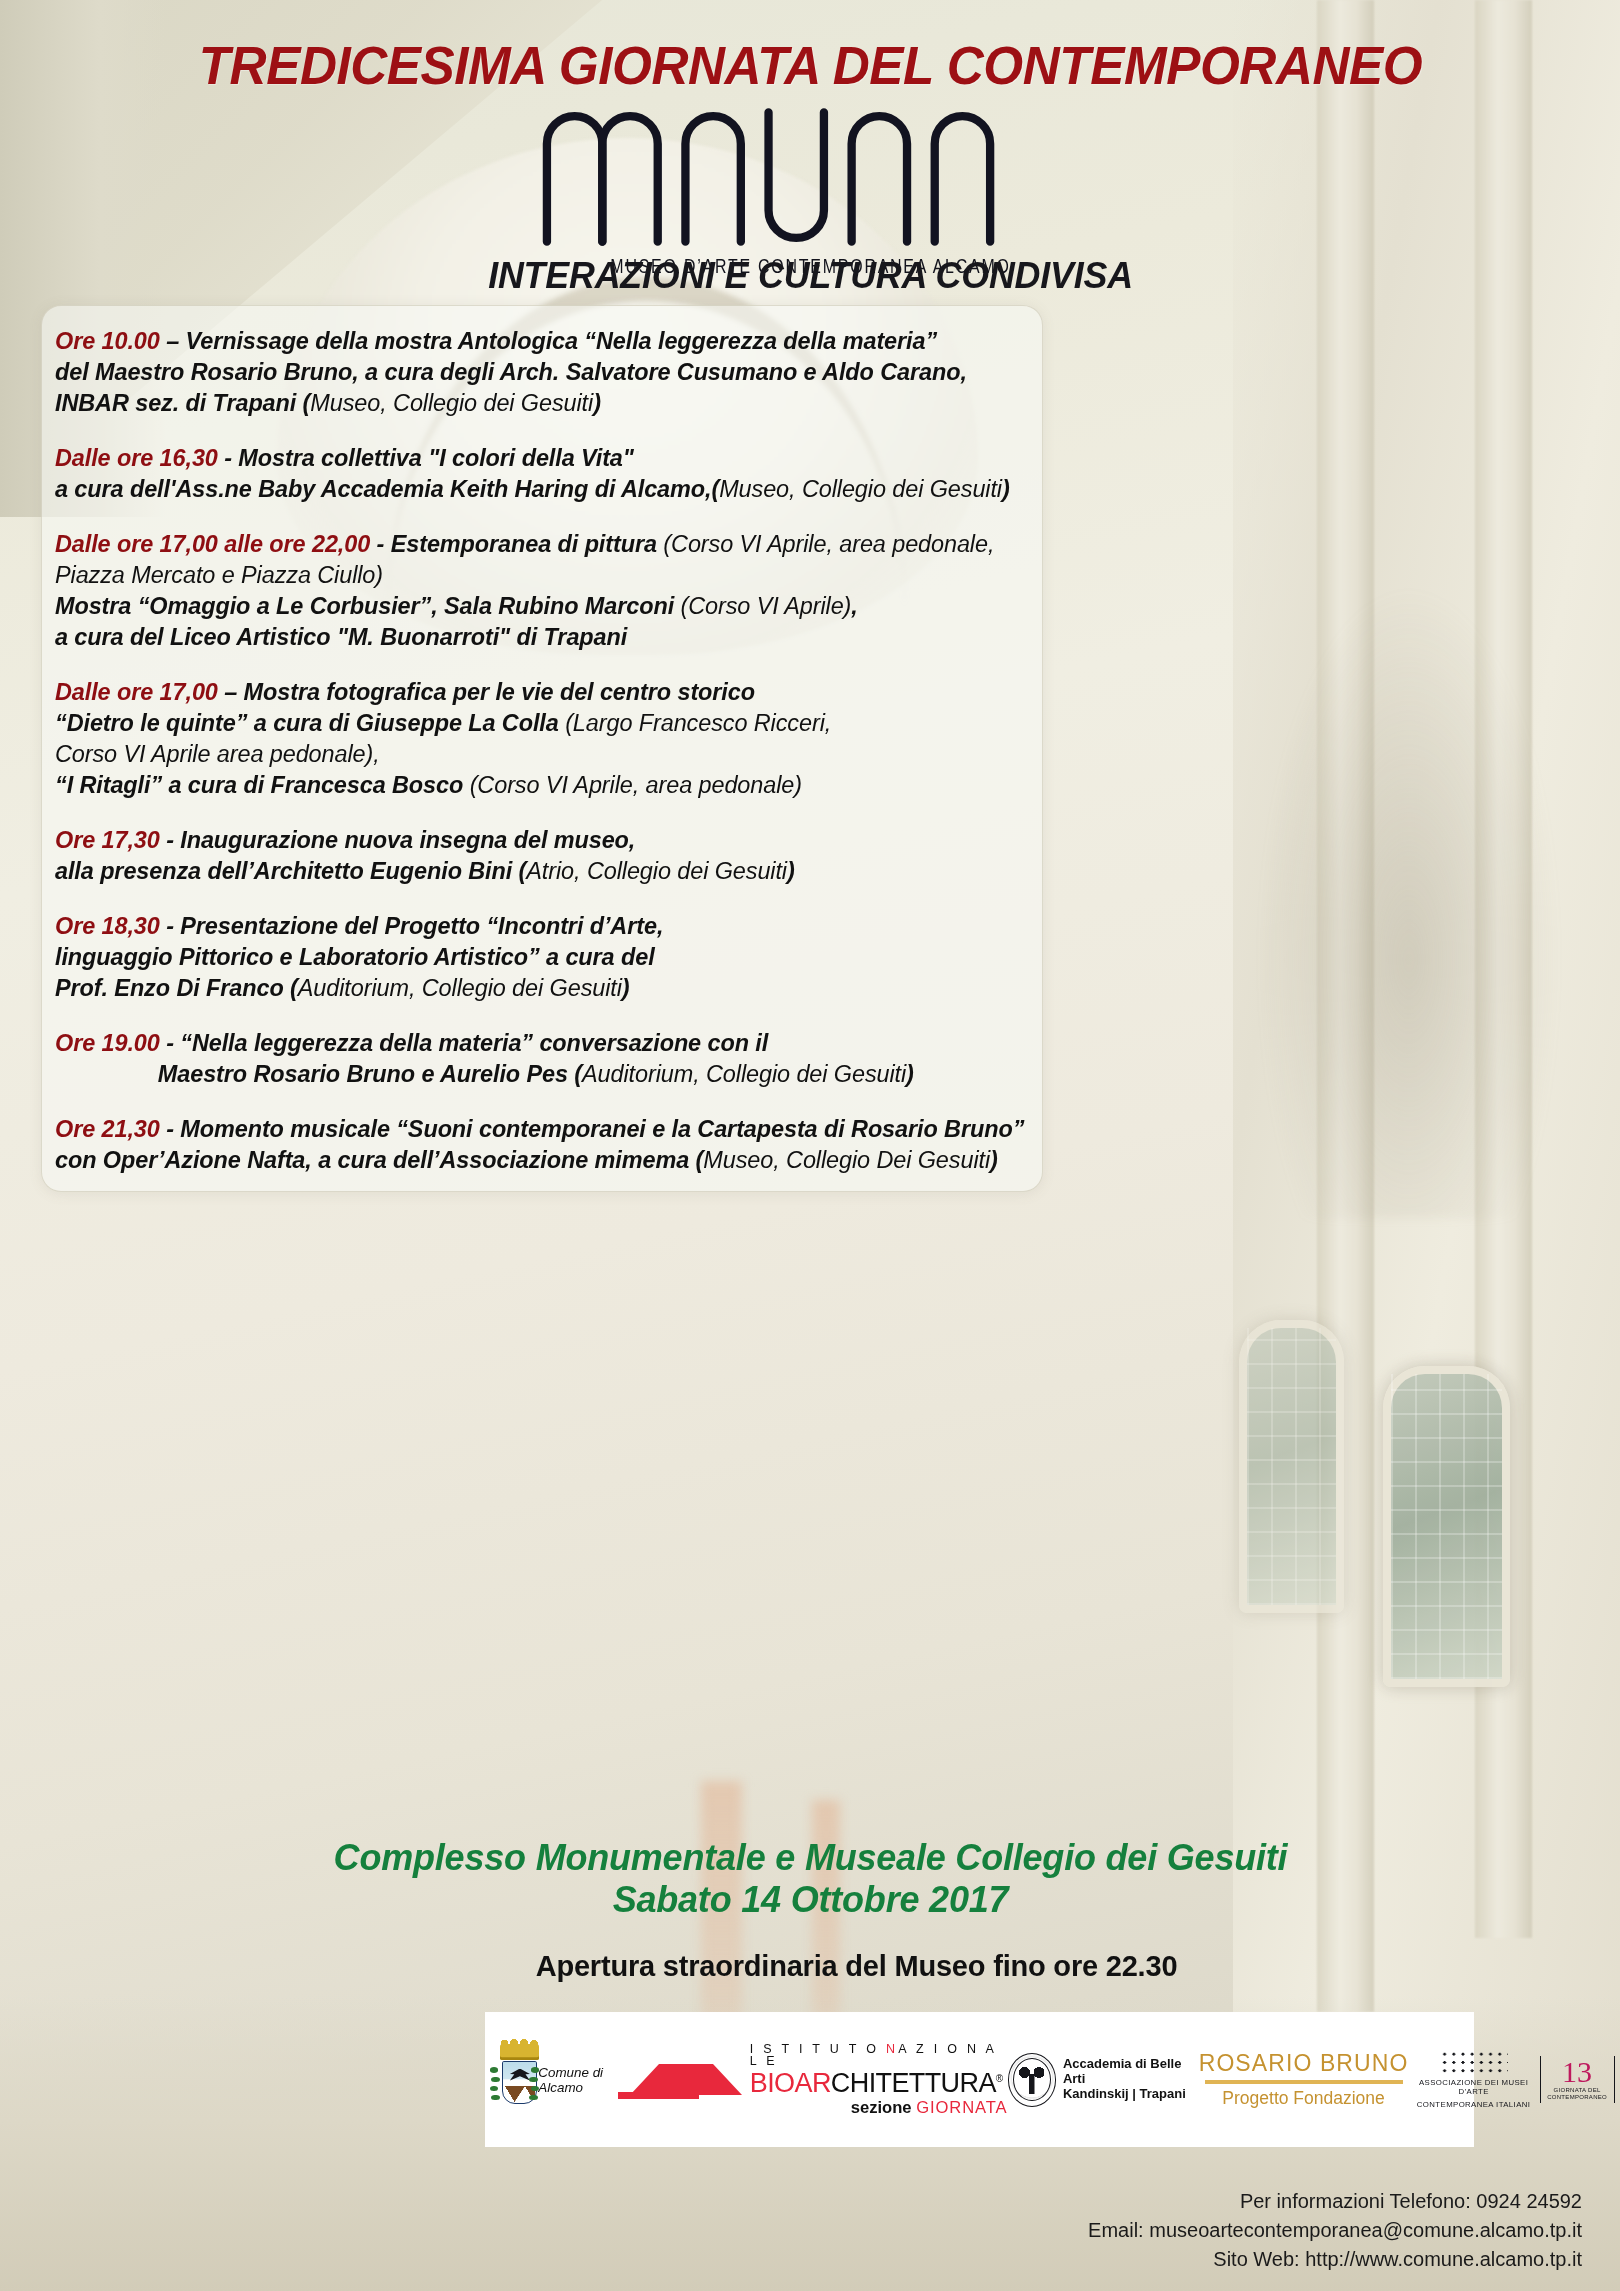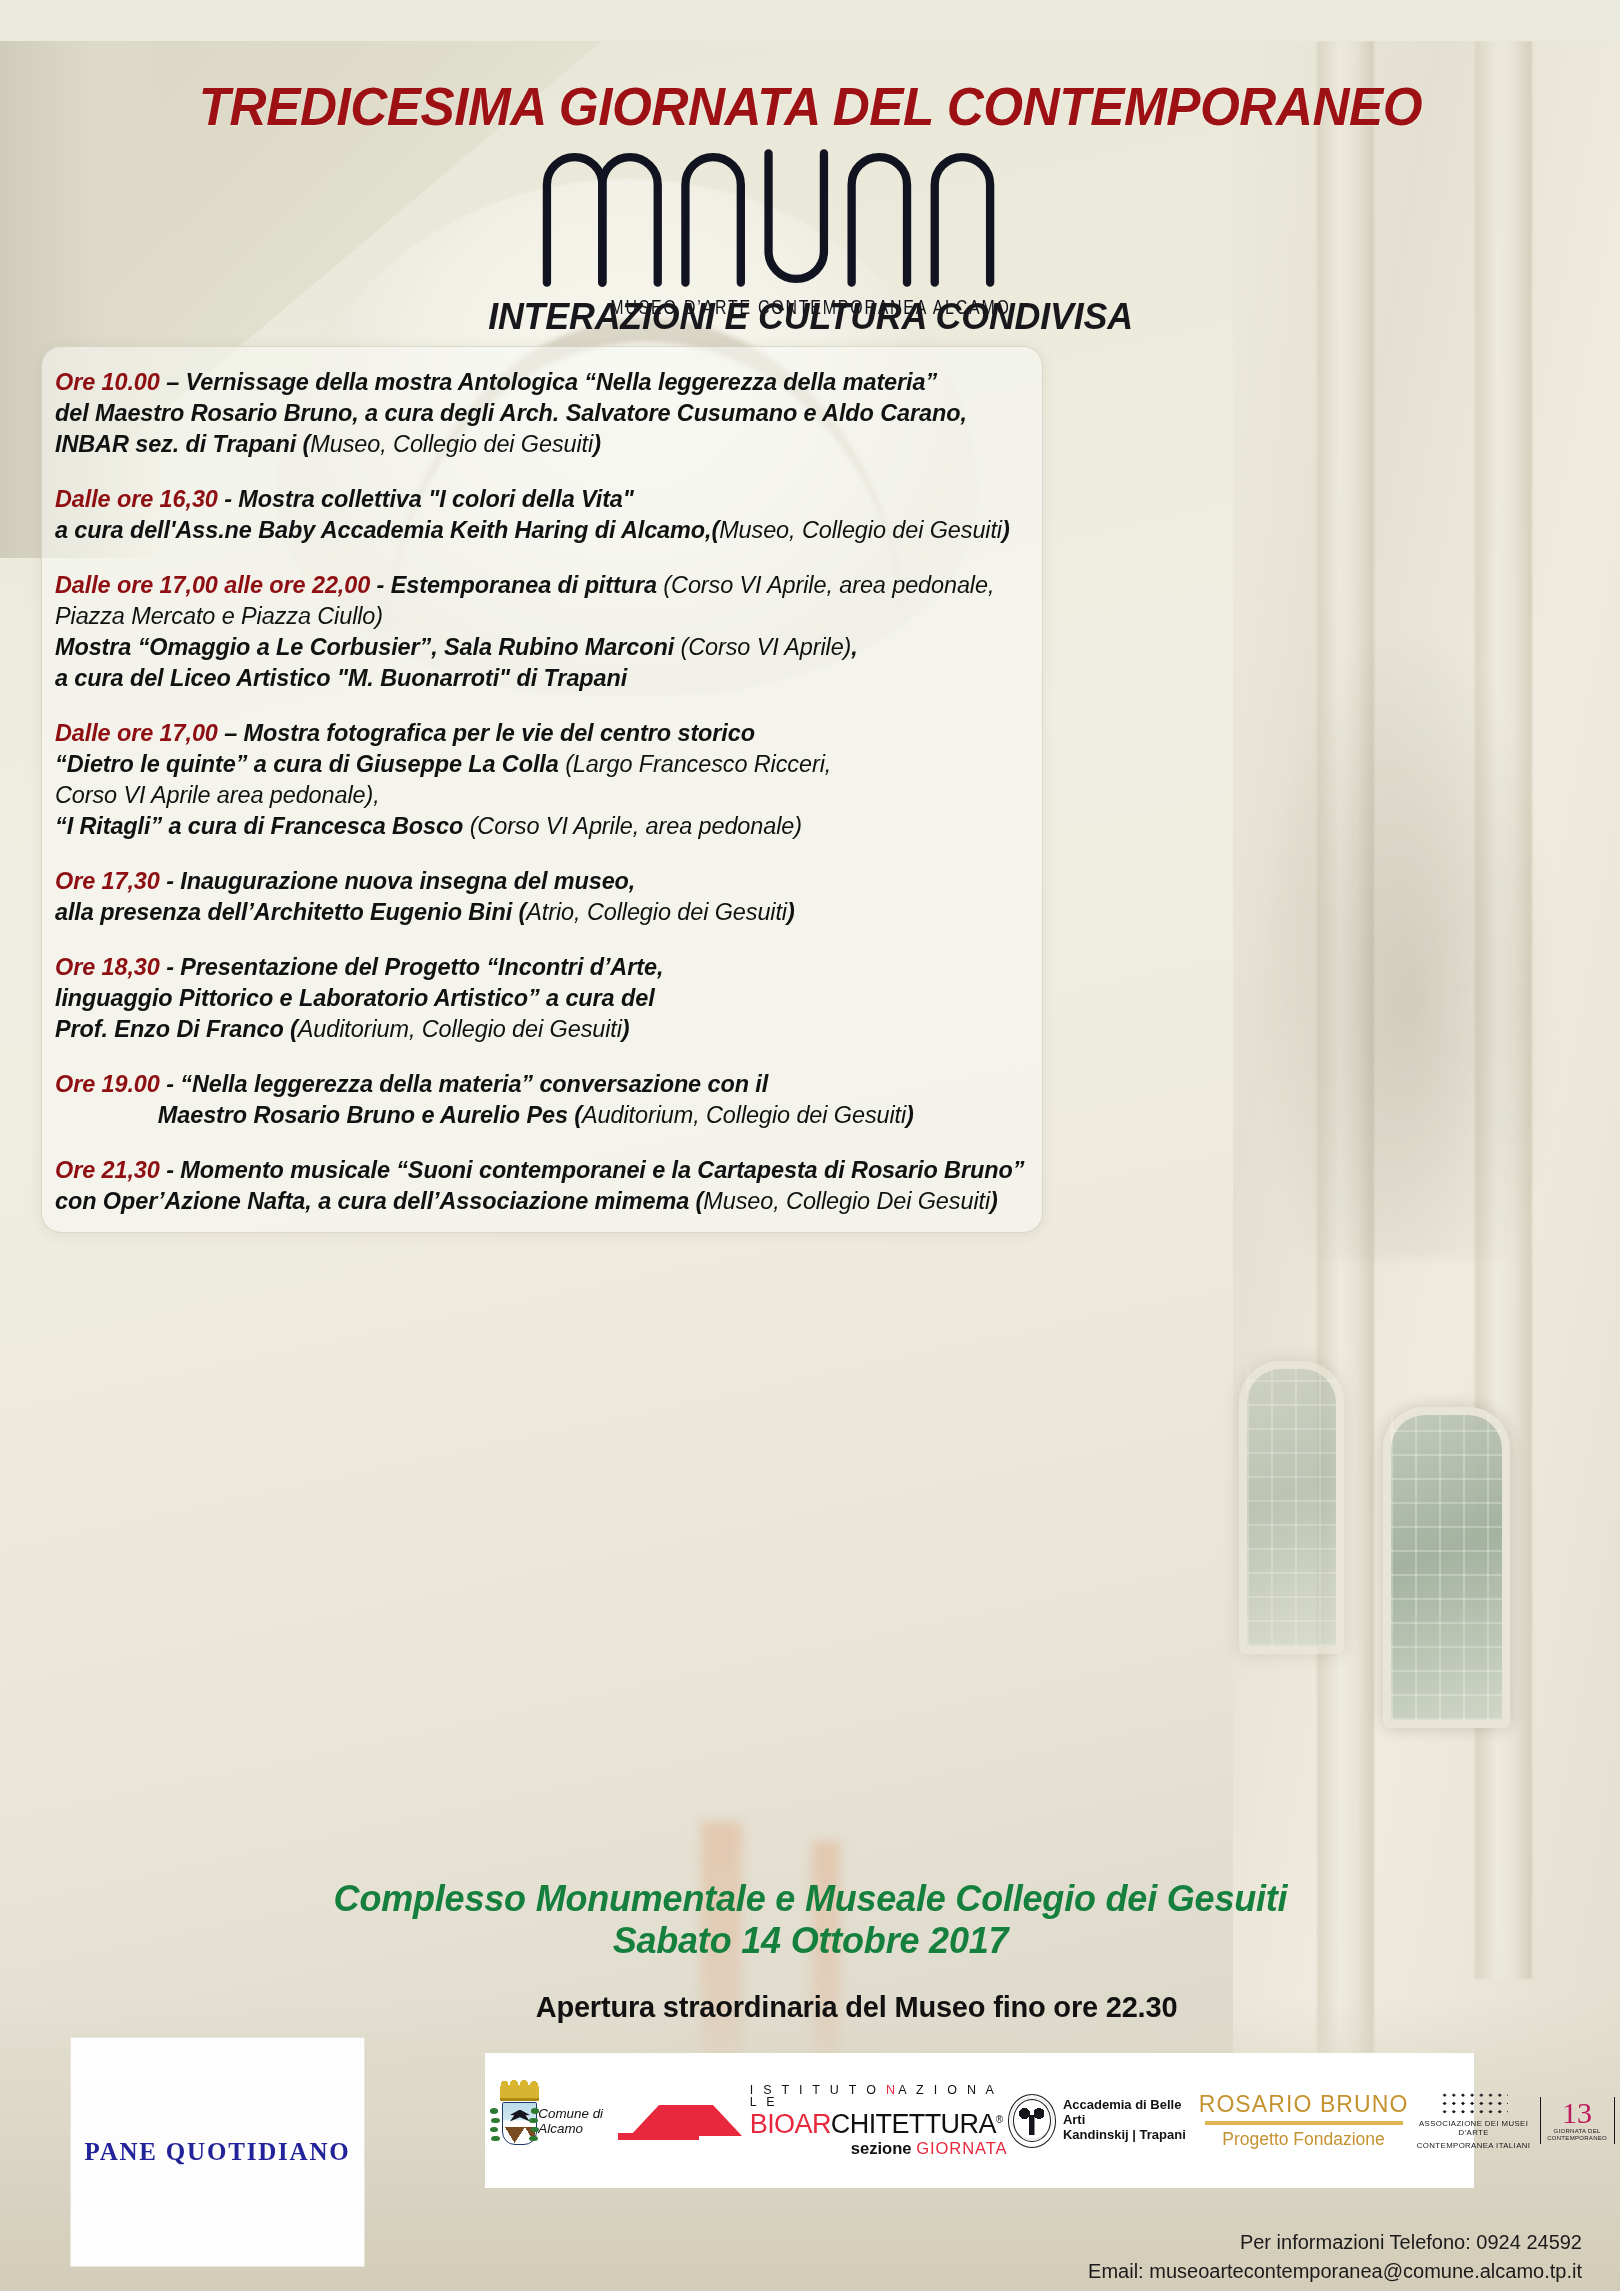--- a/index.html
+++ b/index.html
@@ -5,21 +5,21 @@
   html,body{margin:0;padding:0;}
   body{
     width:1621px;height:2292px;
     font-family:"Liberation Sans", sans-serif;
     overflow:hidden;
     position:relative;
     background:#e9e9dd;
   }
 
   
-  #poster{position:absolute;inset:0;overflow:hidden;margin-top:41px;}
+  #poster{position:absolute;inset:0;overflow:hidden;}
 
   .bg-base{
     position:absolute;inset:0;
     background:
       linear-gradient(168deg,#e6e6d7 0%,#eceadb 18%,#f0eee2 34%,#eeeade 52%,#e8e4d6 70%,#dedacb 86%,#d6d2c3 100%);
   }
   
   .bg-diag1{
     position:absolute;left:-55px;top:-37px;width:701px;height:591px;
     background:linear-gradient(135deg,#d8d5c2 0%,#dedbc9 40%,#e9e7d8 70%,rgba(233,231,216,0) 100%);
@@ -371,23 +371,20 @@
         <div class="line" style="transform: scaleX(0.9981);"><span class="b">con Oper’Azione Nafta, a cura dell’Associazione mimema (</span><span class="n">Museo, Collegio Dei Gesuiti</span><span class="b">)</span></div>
       </div>
     </div>
 
   <div class="closing">
     <div class="c1">Complesso Monumentale e Museale Collegio dei Gesuiti</div>
     <div class="c2">Sabato 14 Ottobre 2017</div>
   </div>
   <div class="apertura">Apertura straordinaria del Museo fino ore 22.30</div>
 
-  <div class="pane-quotidiano">
-    <div class="pq-text">PANE QUOTIDIANO</div>
-  </div>
 
   <div class="sponsors">
 
     <div class="sp sp-alcamo">
       <div class="crest">
         <div class="crown"></div>
         <div class="shield">
             <div class="eagle"></div>
             <div class="mounts"></div>
           </div>

